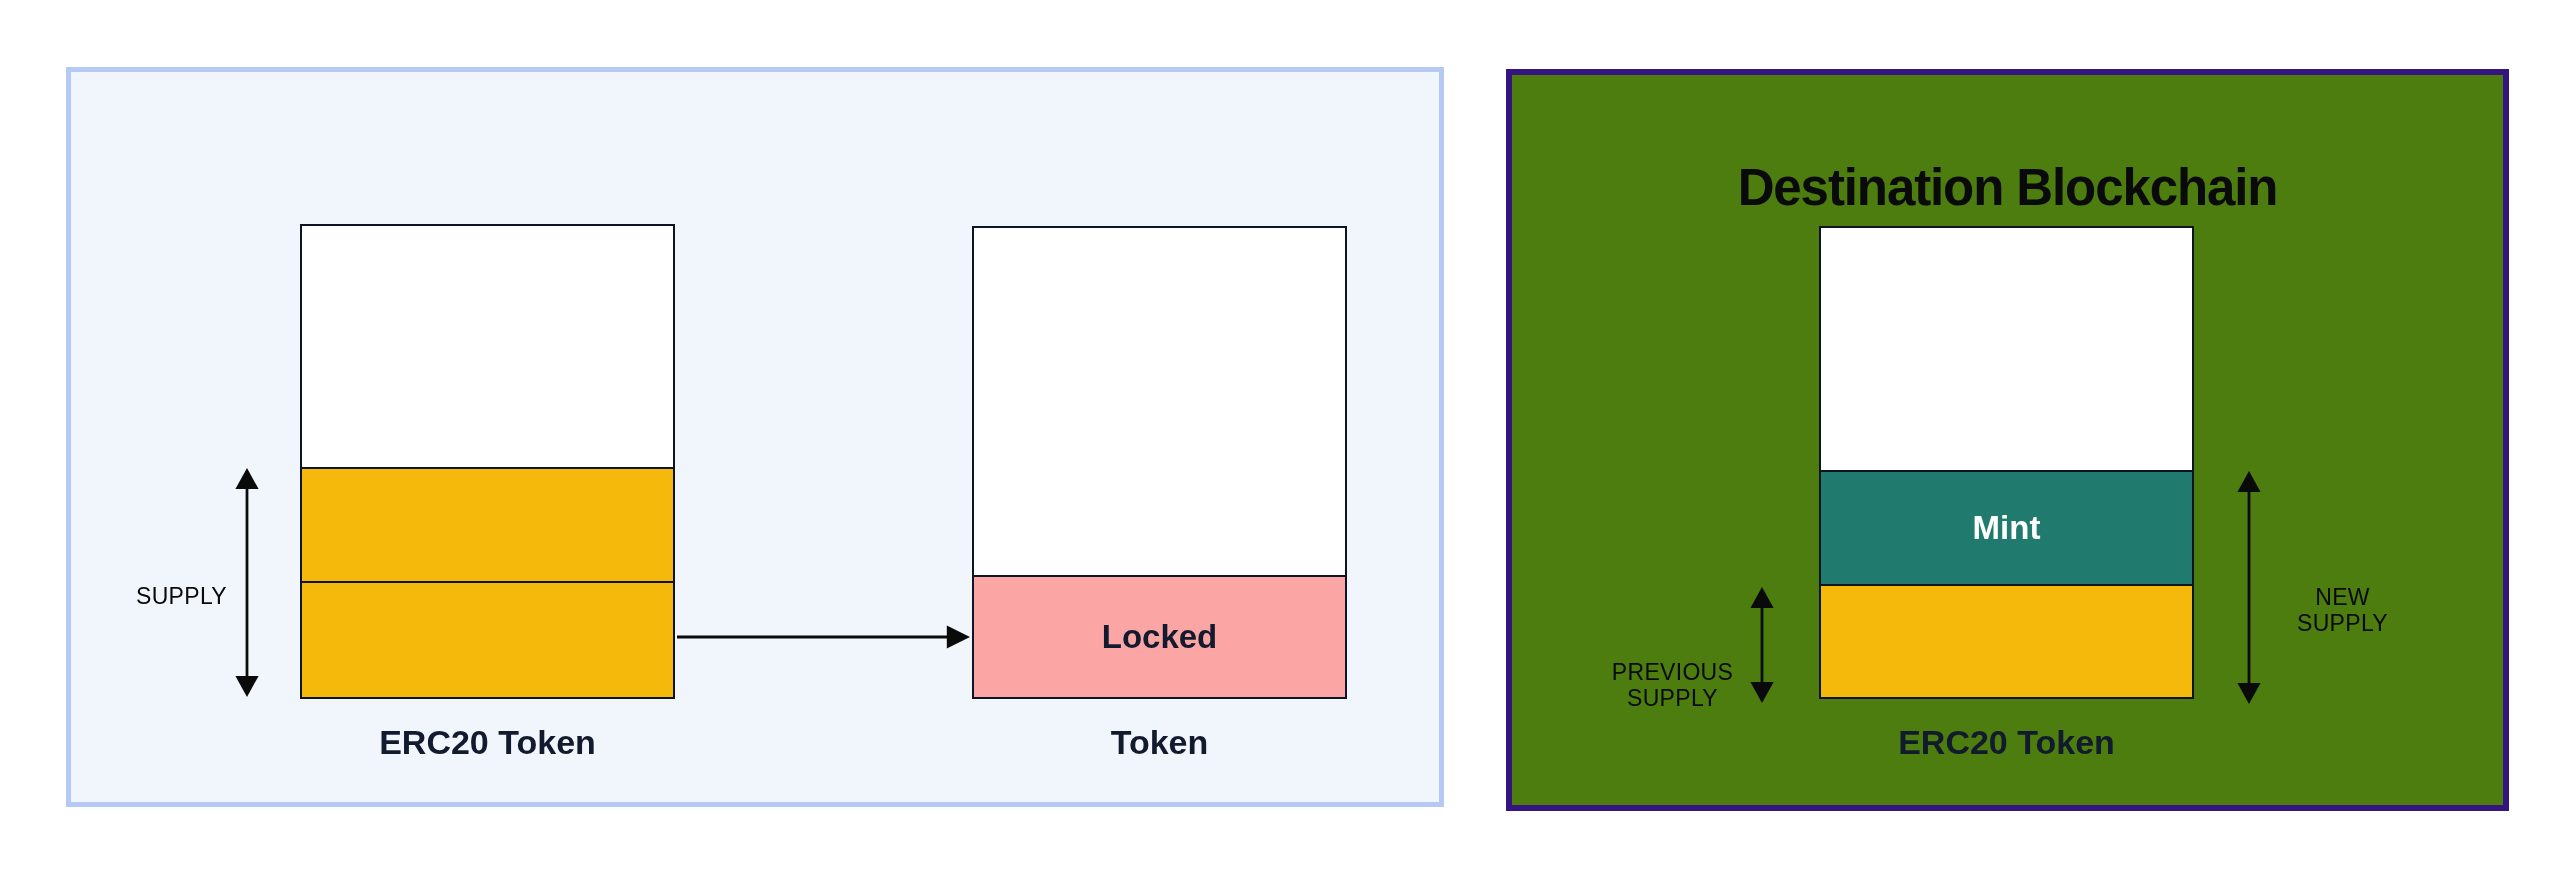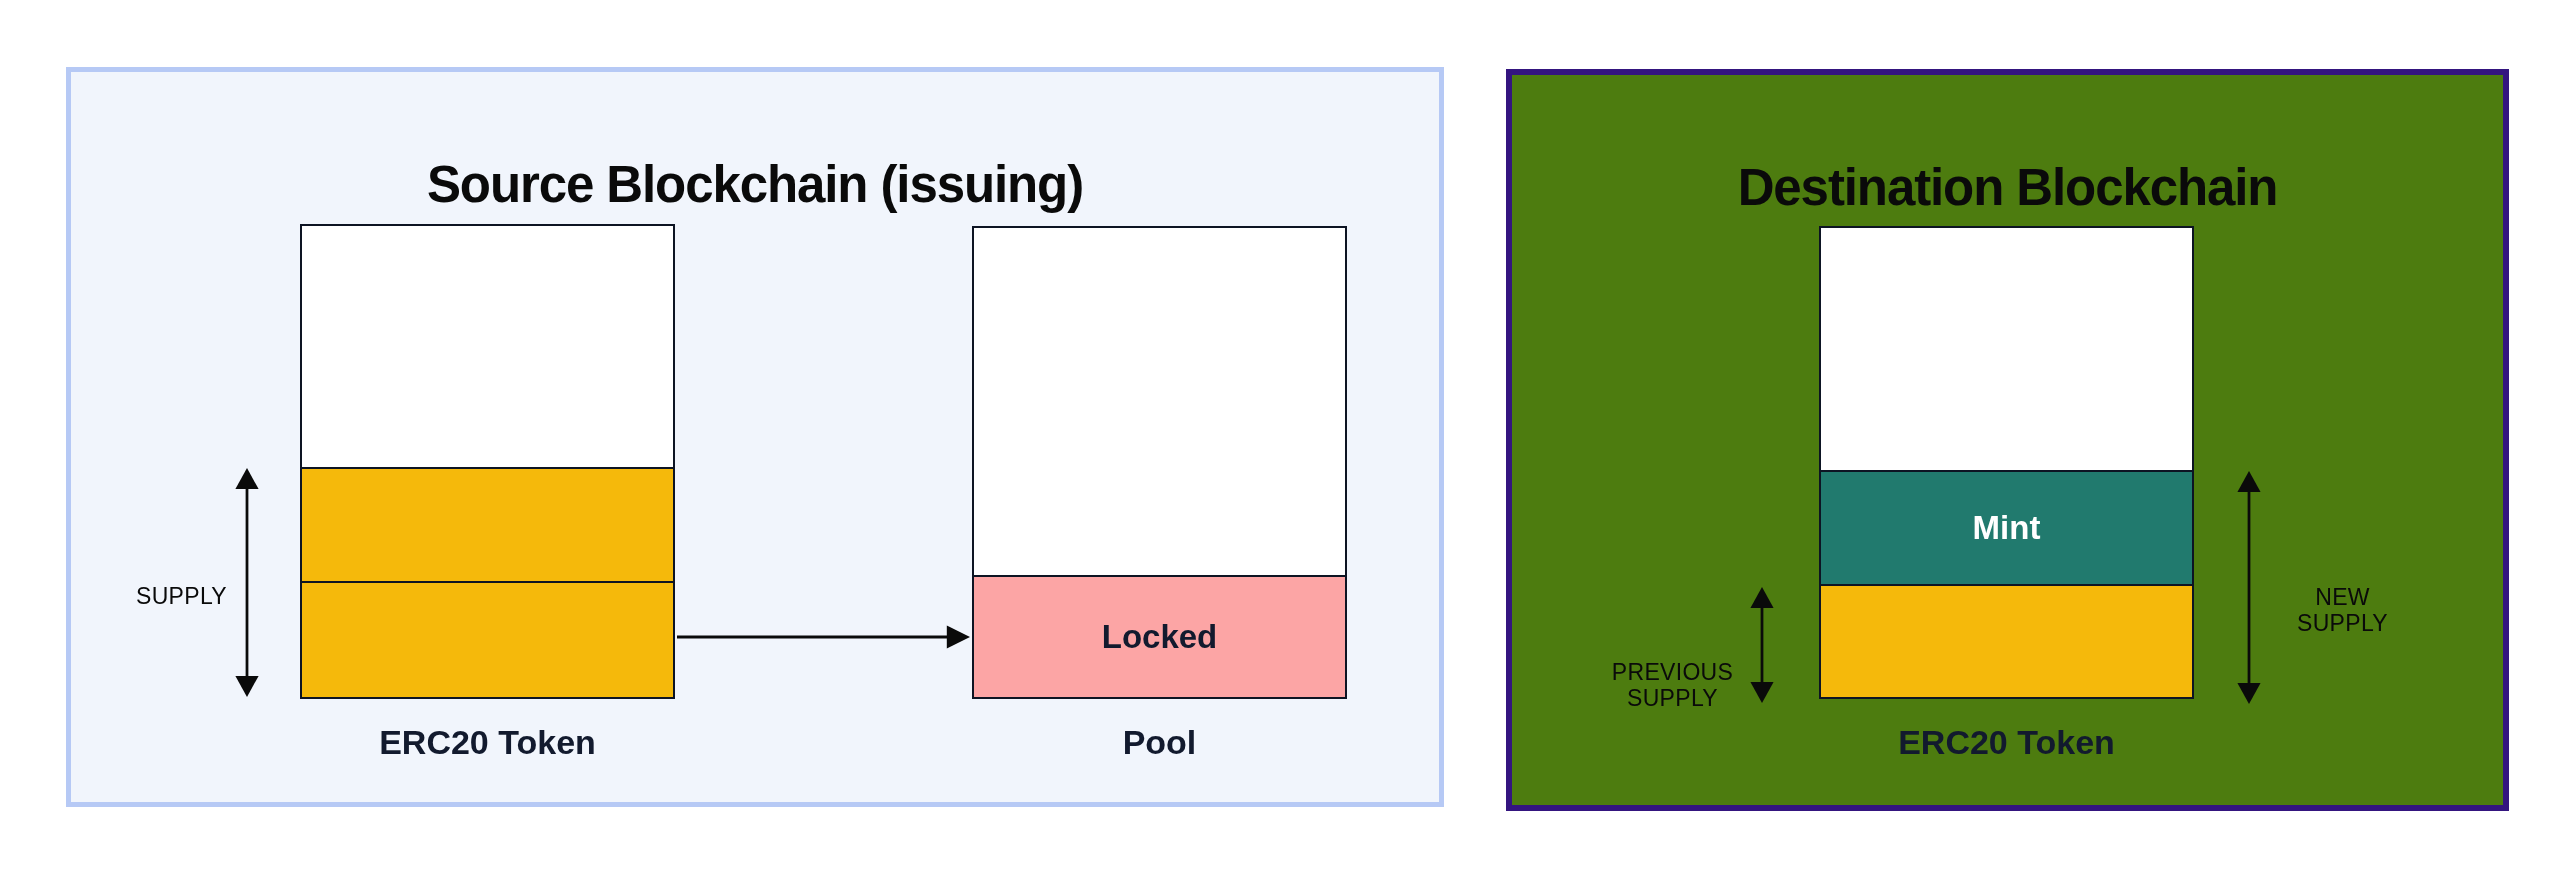--- a/index.html
+++ b/index.html
@@ -49,21 +49,20 @@
     font-size: 23px; font-weight: 500; color: #0A0A0A;
     line-height: 26px; letter-spacing: 0.3px; margin-top: 20px;
   }
   .arrow { position: absolute; }
 </style>
 </head>
 <body style="background-color: rgb(255, 255, 255);">
 
 <section class="panel source" style="background-color: rgb(241, 245, 252); border-color: rgb(182, 201, 245);">
 
-  <h2 class="panel-title">Source Blockchain (issuing)</h2>
 
   <div class="bar" style="left:229px; top:152px; width:375px; height:475px;">
     <div class="bar-section" style="height: 241px; background-color: rgb(255, 255, 255);"></div>
     <div class="bar-section divided" style="height: 114px; background-color: rgb(245, 185, 11);"></div>
     <div class="bar-section divided grow" style="background-color: rgb(245, 185, 11);"></div>
   </div>
   <div class="bar-label" style="left:229px; width:375px; top:652px;">ERC20 Token</div>
 
   <div class="small-label" style="left:33px; width:155px; top:491px;">SUPPLY</div>
   <svg class="arrow" style="left:162px; top:395px;" width="28" height="231" viewBox="0 0 50 418">
@@ -76,21 +75,21 @@
     <line x1="0" y1="25" x2="492" y2="25" stroke-width="5" stroke="#0A0A0A"></line>
     <polygon points="531,25 489,4 489,46" fill="#0A0A0A"></polygon>
   </svg>
 
   <div class="bar" style="left:901px; top:154px; width:375px; height:473px;">
     <div class="bar-section" style="height: 347px; background-color: rgb(255, 255, 255);"></div>
     <div class="bar-section divided grow section-text" style="background-color: #fca5a5;">
       <span>Locked</span>
     </div>
   </div>
-  <div class="bar-label" style="left:901px; width:375px; top:652px;">Pool</div>
+  <div class="bar-label" style="left:901px; width:375px; top:652px;">Token</div>
 </section>
 
 <section class="panel destination" style="background-color: #4d7c0f; border-color: rgb(52, 21, 127);">
 
   <h2 class="panel-title">Destination Blockchain</h2>
 
   <div class="small-label" style="left:50px; width:221px; top:564px;">
     <span>PREVIOUS</span><br>
     <span>SUPPLY</span>
   </div>

